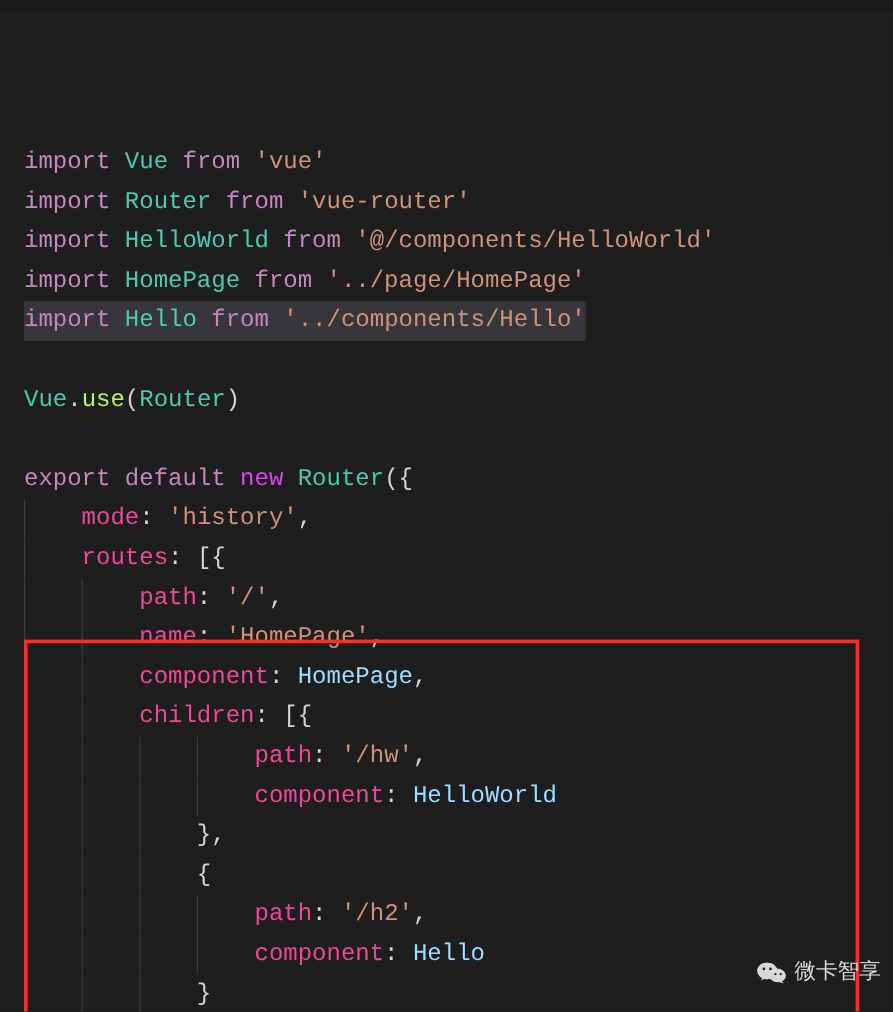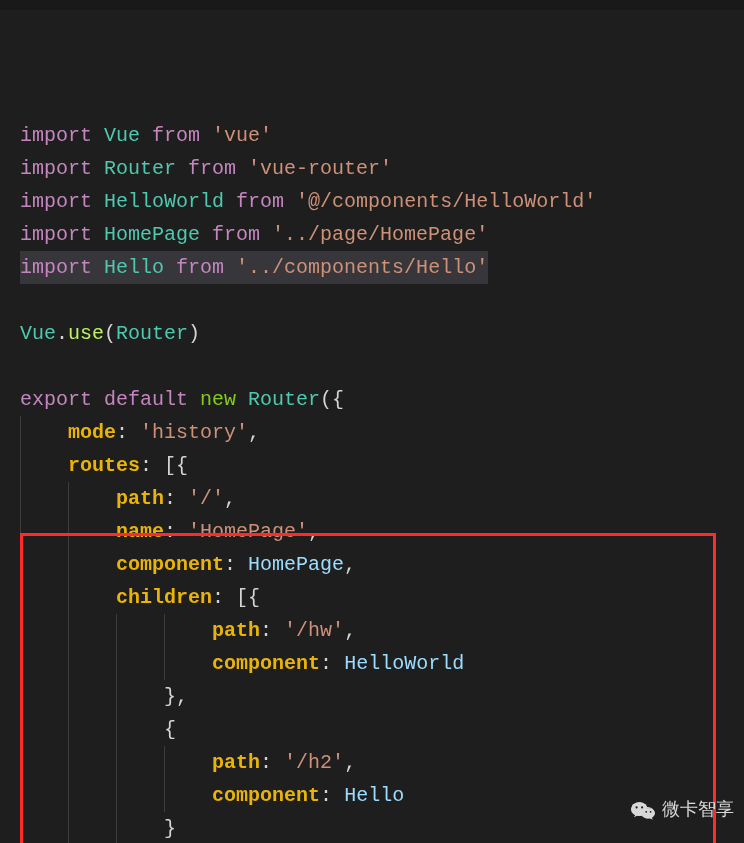--- a/index.html
+++ b/index.html
@@ -26,27 +26,27 @@
   }
   .line {
     display: block;
     min-height: 1.65em;
     position: relative;
   }
   .k-import  { color: #c586c0; }
   .k-from    { color: #c586c0; }
   .k-default { color: #c586c0; }
   .k-export  { color: #c586c0; }
-  .k-new     { color: #84cc16; }
+  .k-new     { color: #d946ef; }
   .ident     { color: #9cdcfe; }
   .type      { color: #4ec9b0; }
   .func      { color: #bef264; }
   .str       { color: #ce9178; }
   .punct     { color: #d4d4d4; }
-  .prop      { color: #eab308; font-weight: bold; }
+  .prop      { color: #ec4899; }
   .space {}
 
   .guide {
     position: absolute;
     top: 0;
     bottom: 0;
     width: 1px;
     background: #3c3c3c;
   }
 

